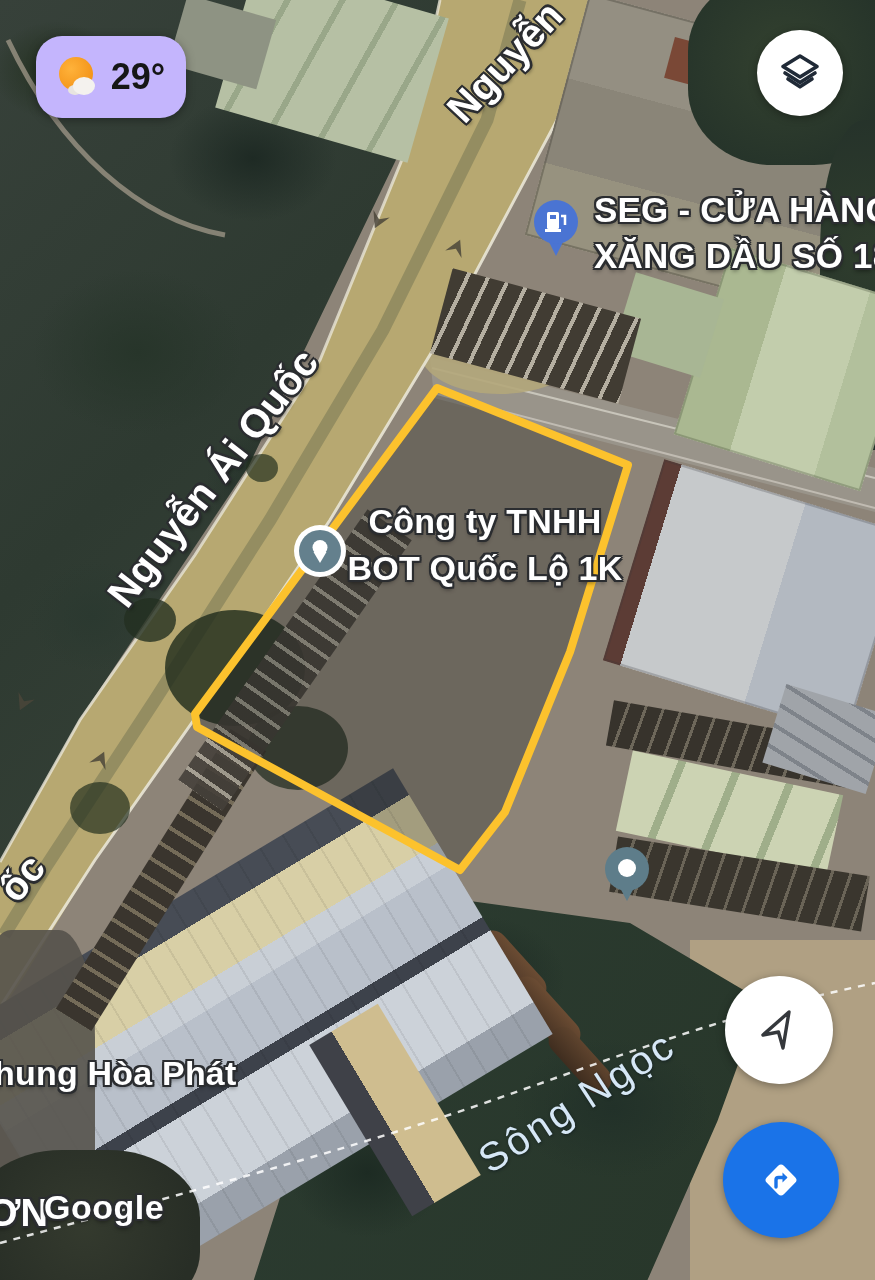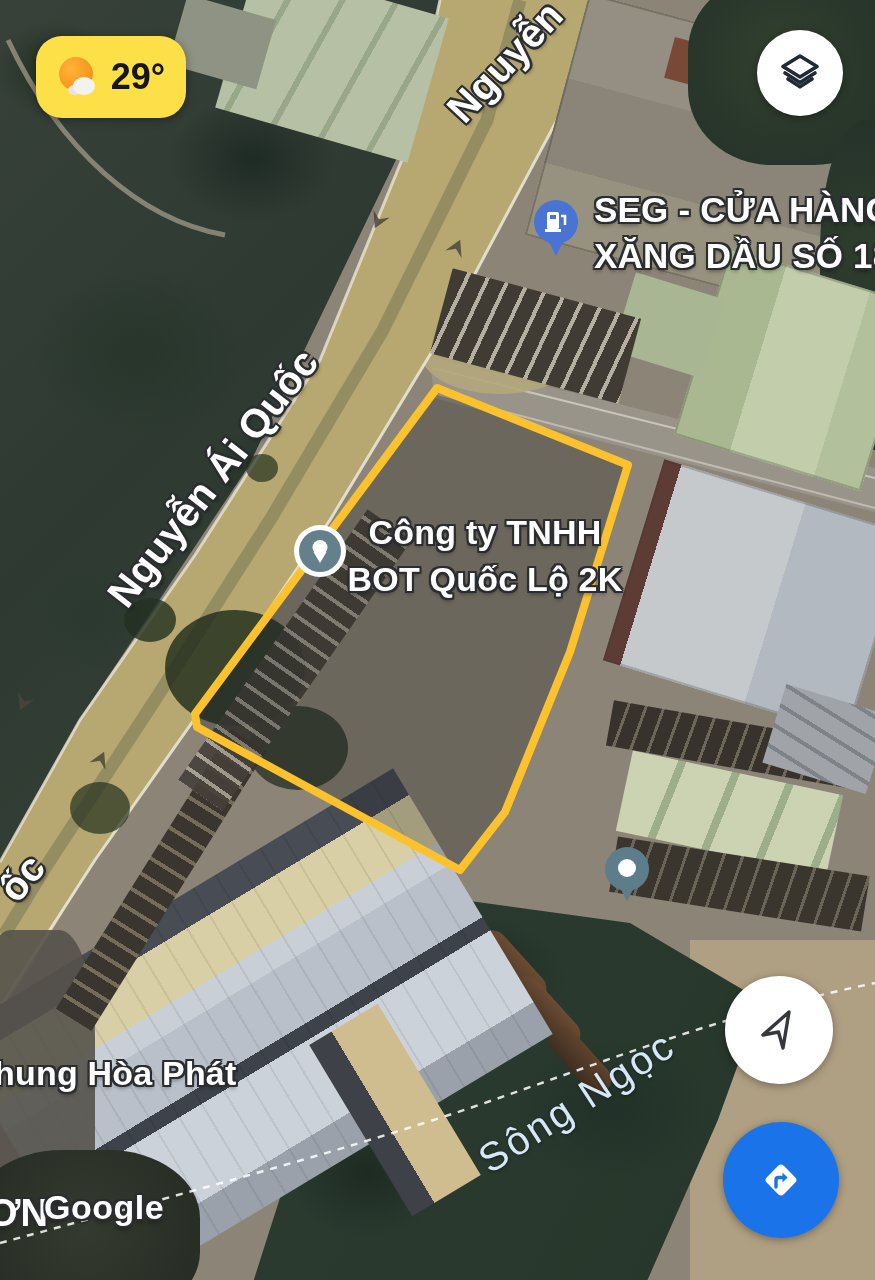--- a/index.html
+++ b/index.html
@@ -17,21 +17,21 @@
                    0 3px 4px rgba(0,0,0,.45);}
   .lbl.center{text-align:center;}
   .waterlbl{position:absolute;font-weight:400;color:#d6e7f6;font-size:40px;letter-spacing:3px;
        white-space:nowrap;text-shadow:0 1px 3px rgba(8,18,28,.6);}
   .wordmark{position:absolute;font-weight:700;color:#fff;font-size:34px;letter-spacing:.5px;
        text-shadow:-2px -2px 0 #2b2d30,2px -2px 0 #2b2d30,-2px 2px 0 #2b2d30,2px 2px 0 #2b2d30,
                    0 3px 4px rgba(0,0,0,.5);}
 
   
   .chip{position:absolute;left:36px;top:36px;width:150px;height:82px;border-radius:26px;
-        background:#fde047;box-shadow:0 2px 10px rgba(0,0,0,.35);display:flex;align-items:center;
+        background:#c4b5fd;box-shadow:0 2px 10px rgba(0,0,0,.35);display:flex;align-items:center;
         justify-content:center;gap:8px;cursor:pointer;}
   .temp{font-size:36px;font-weight:700;color:#161616;}
   .suncloud{position:relative;width:46px;height:44px;}
   .sun{position:absolute;left:2px;top:2px;width:34px;height:34px;border-radius:50%;
        background:radial-gradient(circle at 35% 35%,#ffb23a,#ef8a0e);}
   .cloud1{position:absolute;left:16px;top:22px;width:22px;height:18px;border-radius:50%;
        background:#f4f2ee;box-shadow:-9px 4px 0 -4px #e8e5e0;}
   .roundbtn{position:absolute;border-radius:50%;background:#fff;
         box-shadow:0 2px 8px rgba(0,0,0,.35);display:flex;align-items:center;
         justify-content:center;cursor:pointer;}
@@ -195,23 +195,23 @@
        font-size:40px;transform:translate(-50%,-50%) rotate(-52deg);">Nguyễn Ái Quốc</div>
 
   <div class="lbl" style="left:22px;top:878px;
        font-size:40px;transform:translate(-50%,-50%) rotate(-50deg);">ốc</div>
 
   <div style="position:absolute;left:594px;top:190px;">
     <div class="lbl" style="position:static;font-size:35px;">SEG - CỬA HÀNG</div>
     <div class="lbl" style="position:static;font-size:35px;margin-top:6px;">XĂNG DẦU SỐ 18</div>
   </div>
 
-  <div style="position:absolute;left:340px;top:513px;width:290px;text-align:center;">
+  <div style="position:absolute;left:340px;top:502px;width:290px;text-align:center;">
     <div class="lbl center" style="position:static;">Công ty TNHH</div>
-    <div class="lbl center" style="position:static;margin-top:8px;">BOT Quốc Lộ 2K</div>
+    <div class="lbl center" style="position:static;margin-top:8px;">BOT Quốc Lộ 1K</div>
   </div>
 
 
   <div class="lbl" style="left:-6px;top:1054px;">hung Hòa Phát</div>
 
   <div class="waterlbl" style="left:577px;top:1102px;transform:translate(-50%,-50%) rotate(-33deg);">Sông Ngọc</div>
 
   <div class="lbl" style="left:-12px;top:1192px;font-size:38px;">ƠN</div>
 
   <div class="wordmark" style="left:44px;top:1188px;">Google</div>

